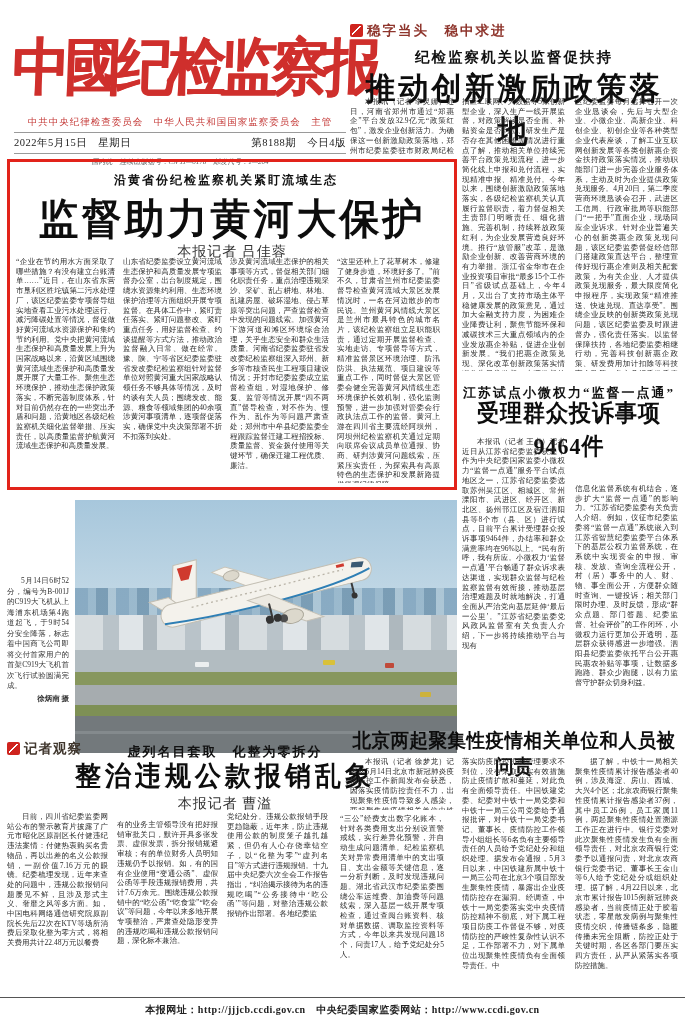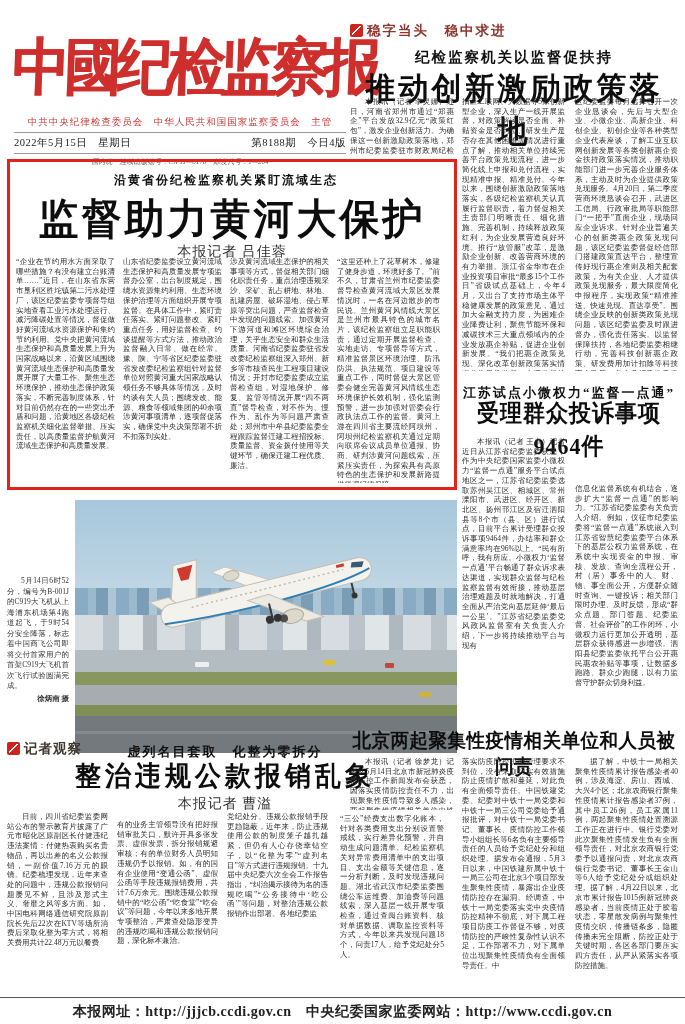--- a/index.html
+++ b/index.html
@@ -113,13 +113,13 @@
 <div class="abs bodytxt" style="left:117px; top:820px; width:101px; height:176px;">有的业务主管领导没有把好报销审批关口，默许开具多张发票、虚假发票，拆分报销规避审核；有的单位财务人员明知违规仍予以报销。如，有的国有企业使用“变通公函”、虚假公函等手段违规报销费用，共计7.6万余元。围绕违规公款报销中的“吃公函”“吃食堂”“吃会议”等问题，今年以来多地开展专项整治，严肃查处隐形变异的违规吃喝和违规公款报销问题，深化标本兼治。</div>
 <div class="abs bodytxt" style="left:227px; top:812px; width:101px; height:176px;">党纪处分。违规公款报销手段更趋隐蔽，近年来，防止违规使用公款的制度笼子越扎越紧，但仍有人心存侥幸钻空子，以“化整为零”“虚列名目”等方式进行违规报销。十九届中央纪委六次全会工作报告指出，“纠治揭示接待为名的违规吃喝”“公务接待中‘吃公函’”等问题，对整治违规公款报销作出部署。各地纪委监</div>
 <div class="abs bodytxt" style="left:340px; top:814px; width:104px; height:174px;">“三公”经费支出数字化账本，针对各类费用支出分别设置警戒线，实行差异化预警，并自动生成问题清单。纪检监察机关对异常费用清单中的支出项目、支出金额等关键信息，逐一分析判断，及时发现违规问题。湖北省武汉市纪委监委围绕公车运维费、加油费等问题线索，深入基层一线开展专项检查，通过查阅台账资料、核对单据数据、调取监控资料等方式，今年以来共发现问题18个，问责17人，给予党纪处分5人。</div>
 
 <div class="abs headline-sans" style="left:350px; top:728px; width:328px; font-size:18.5px; text-align:center; letter-spacing:0.5px; transform:scaleY(1.05);">北京两起聚集性疫情相关单位和人员被问责</div>
 <div class="abs bodytxt" style="left:350px; top:757px; width:104px; height:53px; text-indent:15px;">本报讯（记者 徐梦龙）记者从5月14日北京市新冠肺炎疫情防控工作新闻发布会获悉，因落实疫情防控责任不力，出现聚集性疫情导致多人感染，两起聚集性疫情相关单位中铁十一局党委、中铁十一局三公司党委、北京农商银行党委以及多名责任人被问责。</div>
 <div class="abs bodytxt" style="left:462px; top:757px; width:103px; height:230px;">落实防疫防控机制管理要求不到位，没有采取切实有效措施防止疫情扩散和蔓延，对此负有全面领导责任。中国铁建党委、纪委对中铁十一局党委和中铁十一局三公司党委给予通报批评，对中铁十一局党委书记、董事长、疫情防控工作领导小组组长等6名负有主要领导责任的人员给予党纪处分和组织处理。据发布会通报，5月3日以来，中国铁建所属中铁十一局三公司在北京3个项目部发生聚集性疫情，暴露出企业疫情防控存在漏洞。经调查，中铁十一局党委落实党中央疫情防控精神不彻底，对下属工程项目防疫工作督促不够，对疫情防控的严峻性复杂性认识不足，工作部署不力，对下属单位出现聚集性疫情负有全面领导责任。中</div>
 <div class="abs bodytxt" style="left:575px; top:757px; width:103px; height:230px; text-indent:15px;">据了解，中铁十一局相关聚集性疫情累计报告感染者40例，涉及海淀、房山、西城、大兴4个区；北京农商银行聚集性疫情累计报告感染者37例，其中员工26例，员工家属11例，两起聚集性疫情处置溯源工作正在进行中。银行党委对此次聚集性疫情发生负有全面领导责任，对北京农商银行党委予以通报问责，对北京农商银行党委书记、董事长王金山等6人给予党纪处分或组织处理。据了解，4月22日以来，北京市累计报告1015例新冠肺炎感染者，当前疫情正处于胶着状态，零星散发病例与聚集性疫情交织，传播链条多，隐匿传播未完全阻断，防控正处于关键时期，各区各部门要压实四方责任，从严从紧落实各项防控措施。</div>
 
 <div class="abs rule" style="left:0; top:997px; width:685px; background:#555;"></div>
-<div class="abs" style="left:0; top:1003px; width:685px; text-align:center; font-size:14px; font-weight:bold; color:#222; letter-spacing:0.5px;">本报网址：http://jjjcb.ccdi.gov.cn　中央纪委国家监委网站：http://www.ccdi.gov.cn</div>
+<div class="abs" style="left:0; top:1003px; width:685px; text-align:center; font-size:10px; font-weight:bold; color:#222; letter-spacing:0.5px;">本报网址：http://jjjcb.ccdi.gov.cn　中央纪委国家监委网站：http://www.ccdi.gov.cn</div>
 
 </body></html>

